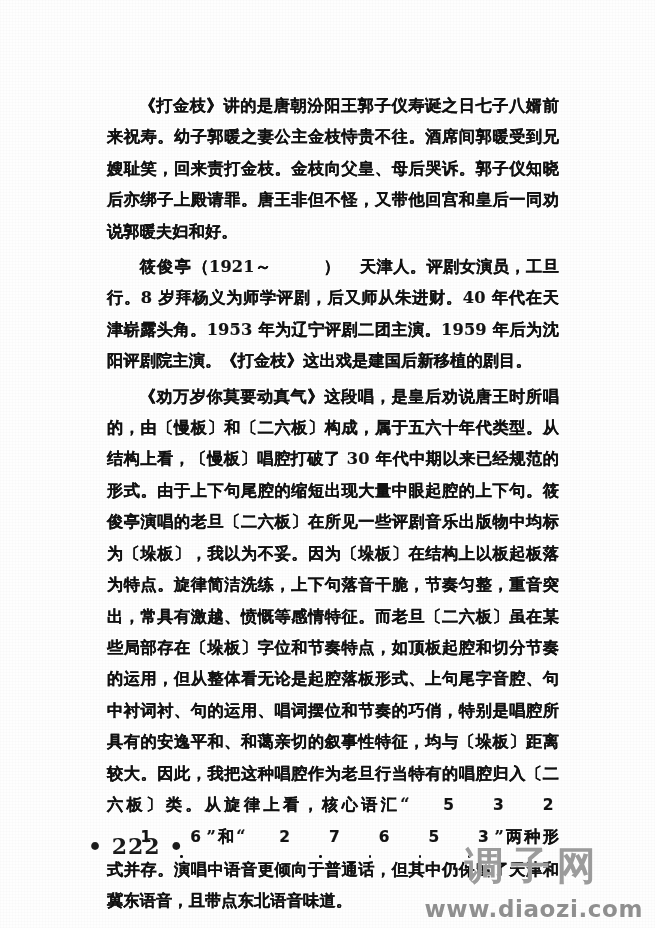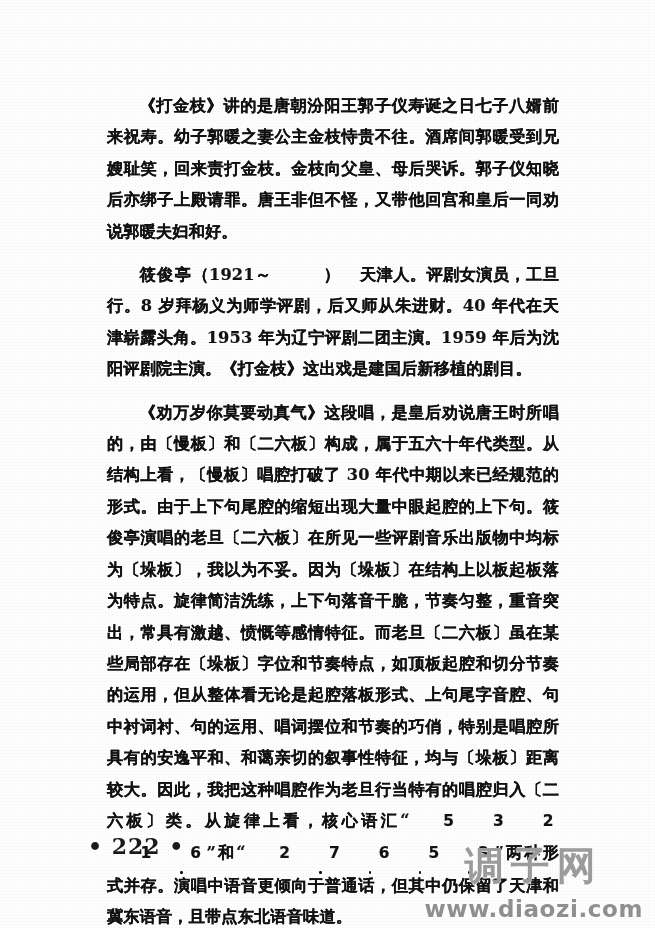--- a/index.html
+++ b/index.html
@@ -48,21 +48,21 @@
     text-indent: 2em;
     word-break: break-all;
   }
 
   
   .para {
     -webkit-text-stroke: 0.18px #111;
   }
 
   .para + .para {
-    margin-top: 12px;
+    margin-top: 4px;
   }
 
   .bio-name {
     font-weight: 700;
     letter-spacing: 1.2px;
   }
 
   .gap {
     display: inline-block;
     width: 3.2em;

